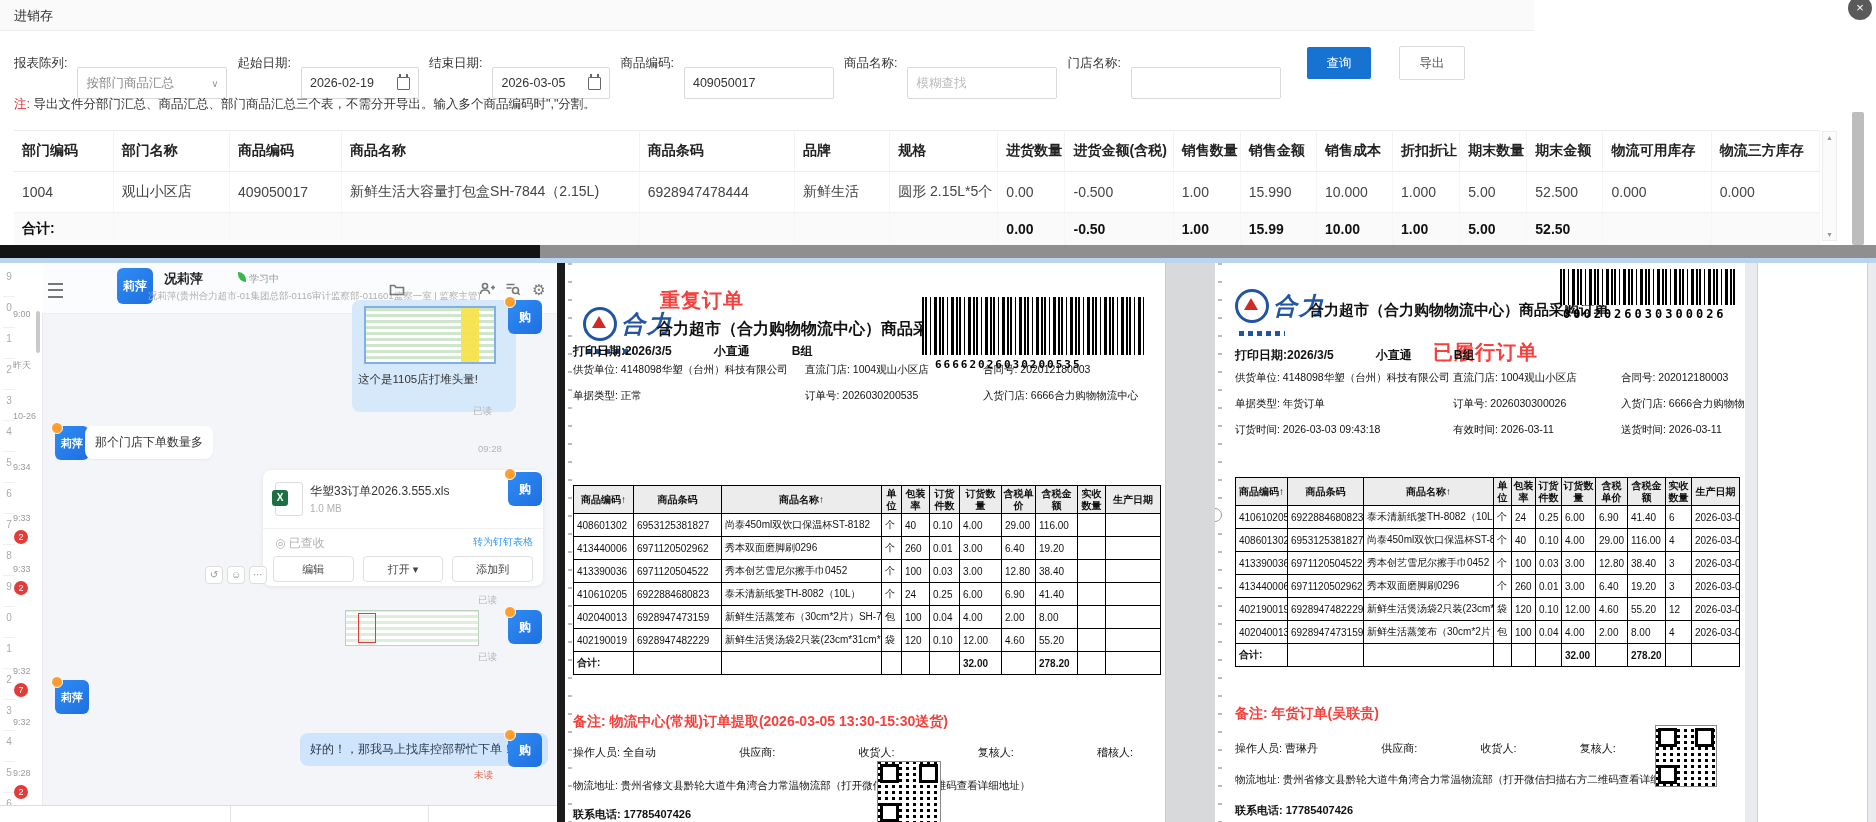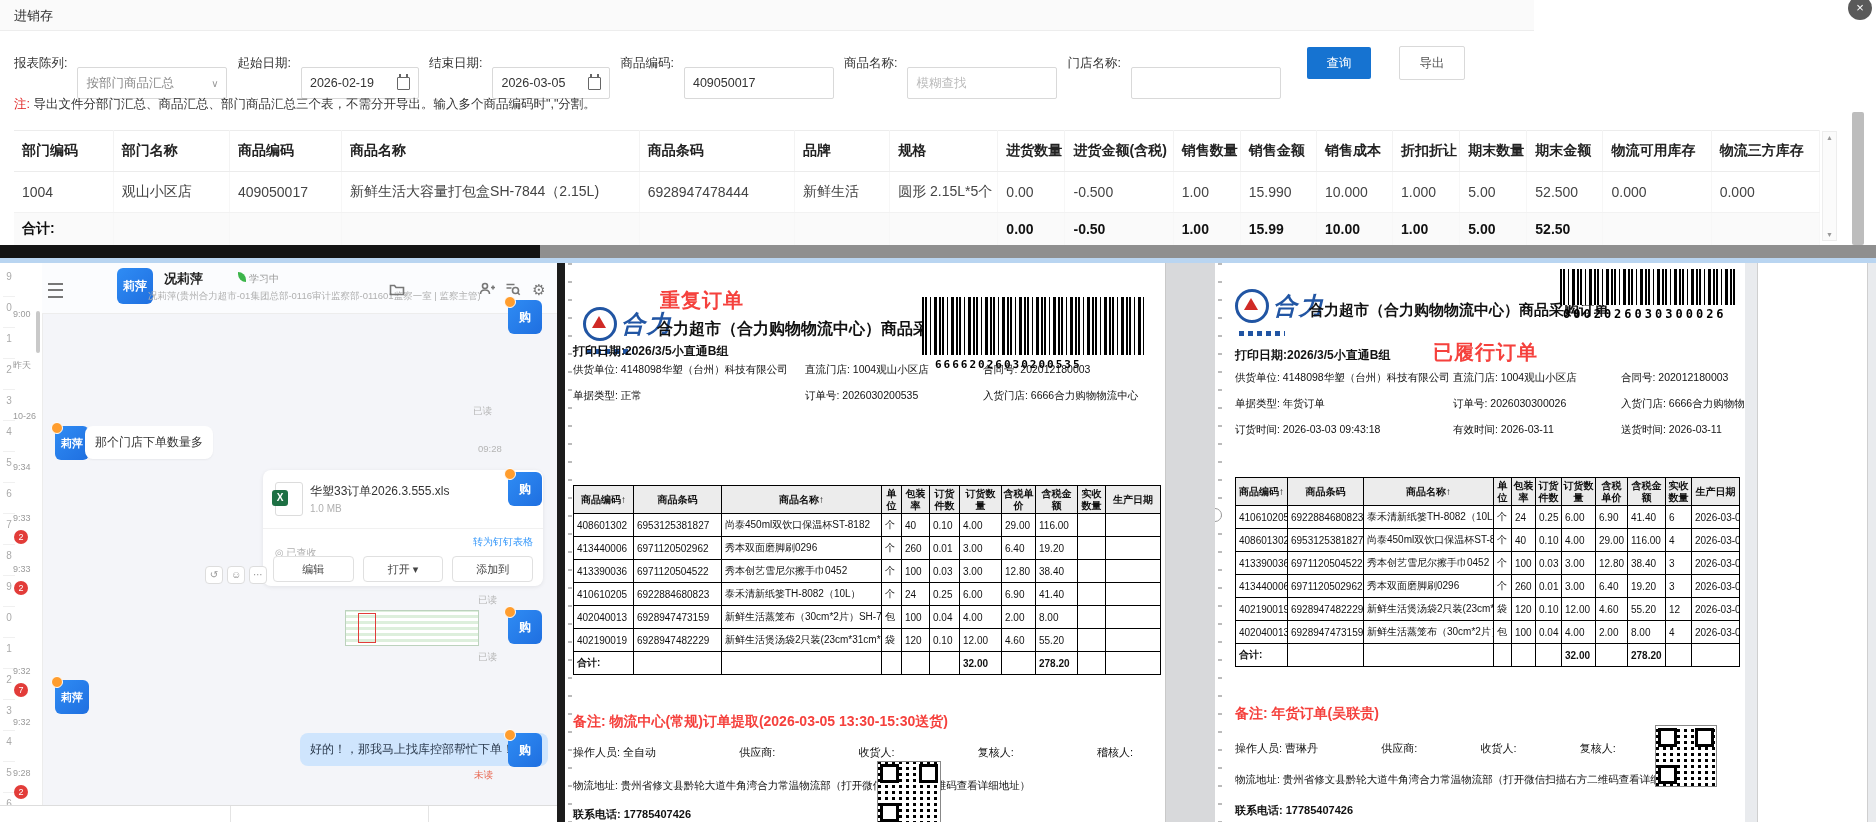--- a/index.html
+++ b/index.html
@@ -94,21 +94,21 @@
   
   #file-card{position:absolute;left:263px;top:207px;width:280px;height:116px;background:#fff;border-radius:8px;
              box-shadow:0 1px 4px rgba(0,0,0,.08);}
   .xls-icon{position:absolute;left:12px;top:12px;width:26px;height:32px;background:#fff;border:1px solid #dcdcdc;
             border-radius:3px;}
   .xls-icon .badge{position:absolute;left:-4px;top:7px;width:16px;height:16px;background:#1d7044;border-radius:3px;
                    color:#fff;font-size:10px;font-weight:bold;text-align:center;line-height:16px;}
   #file-name{position:absolute;left:47px;top:13px;font-size:12px;color:#333;width:225px;white-space:nowrap;overflow:hidden;}
   #file-size{position:absolute;left:47px;top:33px;font-size:10px;color:#b0b0b0;}
   #file-foot{position:absolute;left:0;top:58px;width:280px;border-top:1px solid #f1f1f1;height:24px;}
-  #file-recv{position:absolute;left:12px;top:6px;font-size:10px;color:#b0b0b0;margin-top:11px;}
+  #file-recv{position:absolute;left:12px;top:6px;font-size:12px;color:#b0b0b0;}
   #file-conv{position:absolute;right:10px;top:6px;font-size:10px;color:#3296fa;}
   .file-btns{position:absolute;left:10px;top:86px;width:260px;display:flex;gap:9px;}
   .f-btn{flex:1;height:24px;border:1px solid #e0e0e0;border-radius:4px;background:#fff;font-size:11px;color:#444;
          display:flex;align-items:center;justify-content:center;gap:3px;}
   .hover-icons{position:absolute;left:-58px;top:96px;display:flex;gap:4px;}
   .h-ic{width:16px;height:16px;border:1px solid #ddd;border-radius:4px;background:#fff;color:#999;font-size:10px;
         text-align:center;line-height:15px;}
   #self-av2{left:508px;top:209px;width:34px;height:34px;font-size:12px;line-height:34px;}
   
   #sheet-strip{position:absolute;left:345px;top:347px;width:132px;height:34px;border:1px solid #bcd2bd;
@@ -140,21 +140,21 @@
   .logo-circle{width:28px;height:28px;border:3px solid #2155a3;border-radius:50%;position:relative;}
   .logo-circle:before{content:"";position:absolute;left:6px;top:6px;width:0;height:0;
       border-left:7px solid transparent;border-right:7px solid transparent;border-bottom:12px solid #d02a26;}
   .logo-text{font-size:24px;font-weight:bold;font-style:italic;color:#2155a3;letter-spacing:2px;}
   .logo-tag{position:absolute;width:46px;height:5px;
       background:repeating-linear-gradient(90deg,#2155a3 0 5px,transparent 5px 9px);}
   .doc-title{position:absolute;font-weight:bold;color:#111;white-space:nowrap;}
   .barcode{position:absolute;background:repeating-linear-gradient(90deg,#000 0 2px,#fff 2px 3px,#000 3px 5px,
            #fff 5px 8px,#000 8px 9px,#fff 9px 12px,#000 12px 15px,#fff 15px 17px);}
   .barcode-num{position:absolute;font-weight:bold;color:#000;font-family:"DejaVu Sans Mono",monospace;}
-  .print-row{position:absolute;display:flex;}
+  .print-row{position:absolute;display:flex;gap:42px;}
   .print-row span{font-size:12px;font-weight:bold;color:#111;}
   table.info{position:absolute;border-collapse:collapse;table-layout:fixed;}
   table.info td{font-size:10.5px;color:#111;padding:6px 0;white-space:nowrap;overflow:visible;}
   table.doc{position:absolute;border-collapse:collapse;table-layout:fixed;background:#fff;}
   table.doc th{border:1px solid #000;background:#ececec;font-size:10px;font-weight:bold;color:#111;
                padding:2px 1px;line-height:1.15;}
   table.doc td{border:1px solid #000;font-size:10px;color:#111;padding:4px 3px;white-space:nowrap;overflow:hidden;}
   table.doc tbody.totals td{font-weight:bold;}
   .remark{position:absolute;font-size:14px;font-weight:bold;color:#f5413d;white-space:nowrap;}
   .staff-row{position:absolute;display:flex;justify-content:space-between;}
@@ -365,20 +365,24 @@
     <div class="head-icon" style="left:462px">
       <svg class="icon-svg" viewBox="0 0 16 16">
           <path d="M1.5 3.5h8M1.5 7h5"></path>
           <circle cx="10.5" cy="9.5" r="3"></circle>
           <path d="M12.7 11.7l2 2"></path>
         </svg>
     </div>
     <div class="head-icon" style="left:488px">⚙</div>
   </div>
 
+  <div id="img-msg">
+    <div class="thumb"></div>
+    <div class="cap">这个是1105店打堆头量!</div>
+  </div>
   <div class="avatar" id="self-av1"><span class="stick"></span><span>购</span></div>
   <div class="read-tag" style="left:473px;top:142px">已读</div>
 
   <div class="msg-time" style="left:478px;top:180px">09:28</div>
   <div class="avatar" id="la1"><span class="stick"></span><span>莉萍</span></div>
   <div class="bubble-left" id="msg-left1">那个门店下单数量多</div>
 
   <div id="file-card">
     <div class="xls-icon">
         <span class="badge">X</span>

